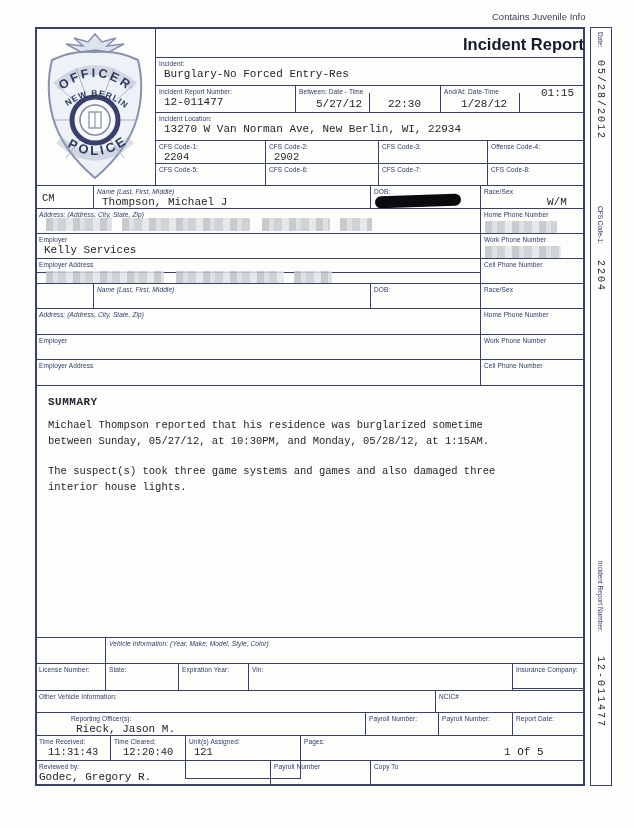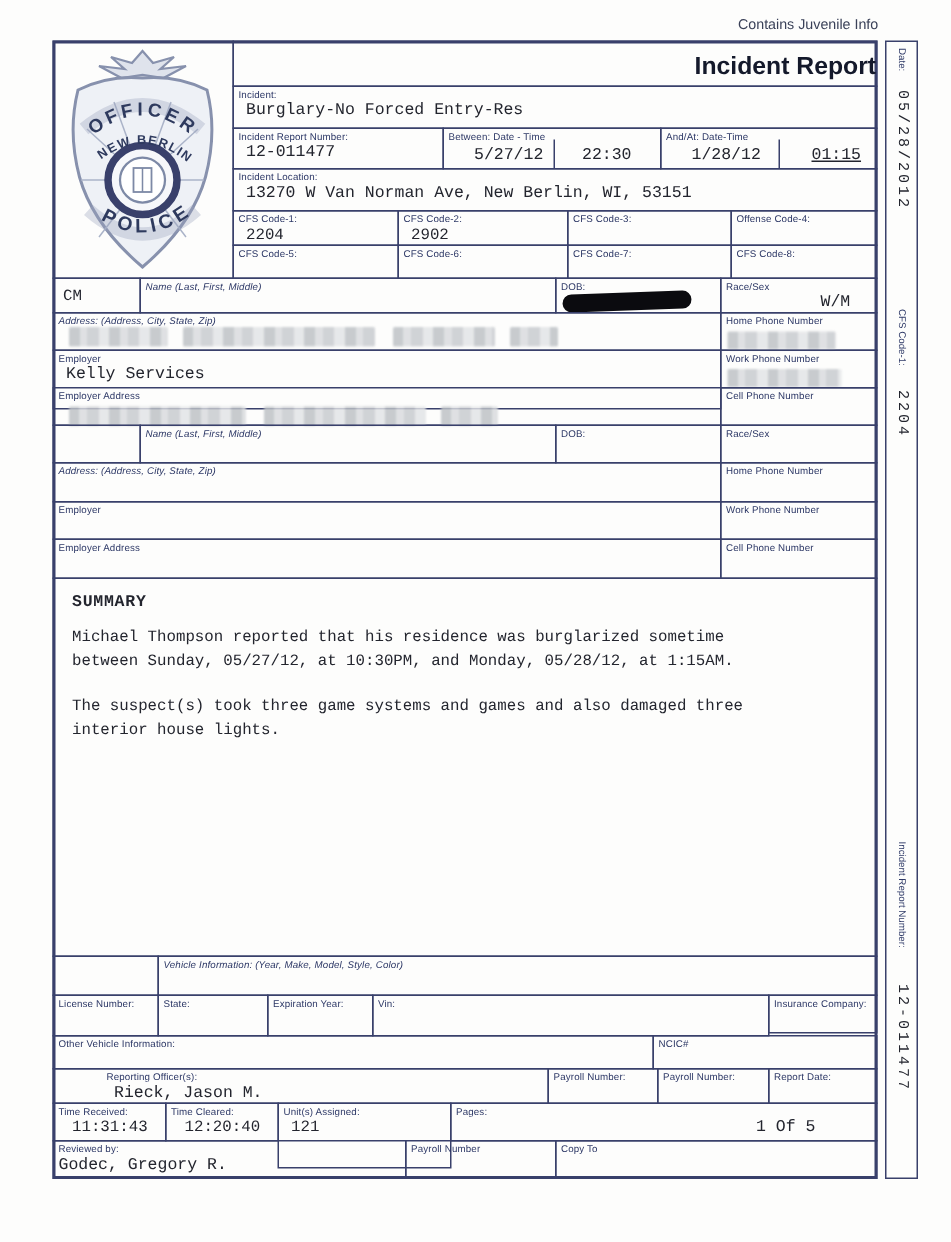--- a/index.html
+++ b/index.html
@@ -93,26 +93,26 @@
 <div class="cell" style="left:295px; top:85px; width:146px; height:28px;">
   <span class="lbl">Between: Date - Time</span>
   <span class="val abs" style="left:12px; top:11px;">5/27/12</span>
   <div class="subdiv" style="left:73px; top:7px; height:19px;"></div>
   <span class="val abs" style="left:84px; top:11px;">22:30</span>
 </div>
 <div class="cell" style="left:440px; top:85px; width:145px; height:28px;">
   <span class="lbl">And/At: Date-Time</span>
   <span class="val abs" style="left:12px; top:11px;">1/28/12</span>
   <div class="subdiv" style="left:78px; top:7px; height:19px;"></div>
-  <span class="val abs" style="left:92px; top:11px;text-decoration:underline;">01:15</span>
+  <span class="val abs" style="left:92px; top:0;">01:15</span>
 </div>
 
 <div class="cell" style="left:155px; top:112px; width:430px; height:29px;">
   <span class="lbl">Incident Location:</span>
-  <span class="val">13270 W Van Norman Ave, New Berlin, WI, 53151</span>
+  <span class="val">13270 W Van Norman Ave, New Berlin, WI, 22934</span>
 </div>
 
 <div class="cell" style="left:155px; top:140px; width:111px; height:24px;">
   <span class="lbl">CFS Code-1:</span>
   <span class="val sm">2204</span>
 </div>
 <div class="cell" style="left:265px; top:140px; width:114px; height:24px;">
   <span class="lbl">CFS Code-2:</span>
   <span class="val sm">2902</span>
 </div>
@@ -134,20 +134,21 @@
 </div>
 <div class="cell" style="left:487px; top:163px; width:98px; height:23px;">
   <span class="lbl">CFS Code-8:</span>
 </div>
 
 <div class="cell" style="left:35px; top:185px; width:59px; height:24px;">
   <span class="val sm" style="padding-left:6px; padding-top:6px;">CM</span>
 </div>
 <div class="cell" style="left:93px; top:185px; width:278px; height:24px;">
   <span class="lbl it">Name (Last, First, Middle)</span>
+  <span class="val">Thompson, Michael J</span>
 </div>
 <div class="cell" style="left:370px; top:185px; width:111px; height:24px;">
   <span class="lbl">DOB:</span>
   <div class="redact-black" style="left:4px; top:9px; width:86px; height:12px;"></div>
 </div>
 <div class="cell" style="left:480px; top:185px; width:105px; height:24px;">
   <span class="lbl">Race/Sex</span>
   <span class="val abs" style="left:58px; top:9px;">W/M</span>
 </div>
 

